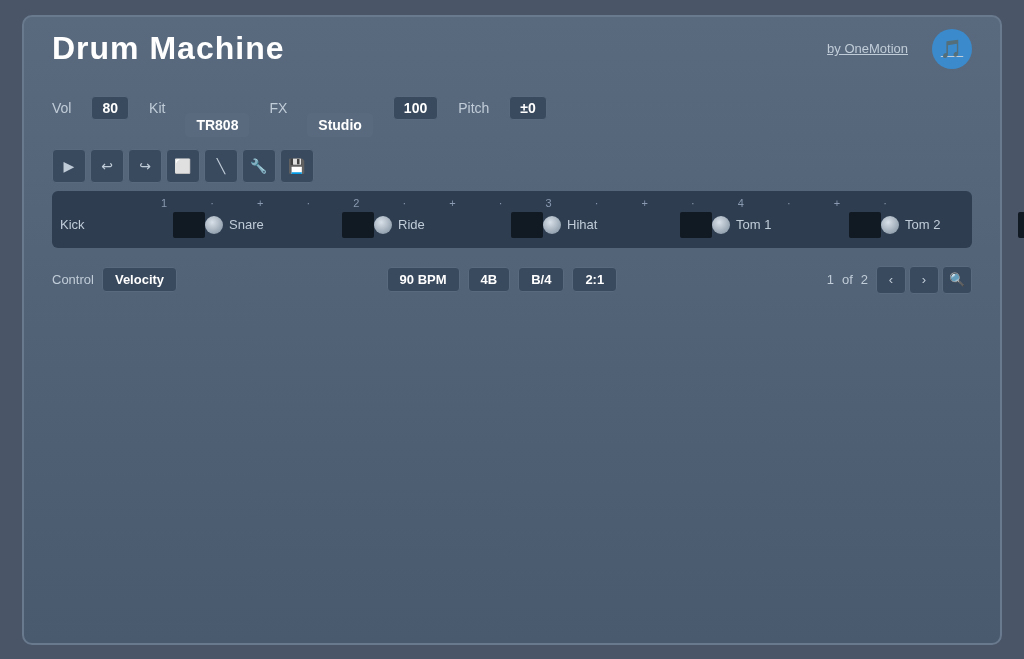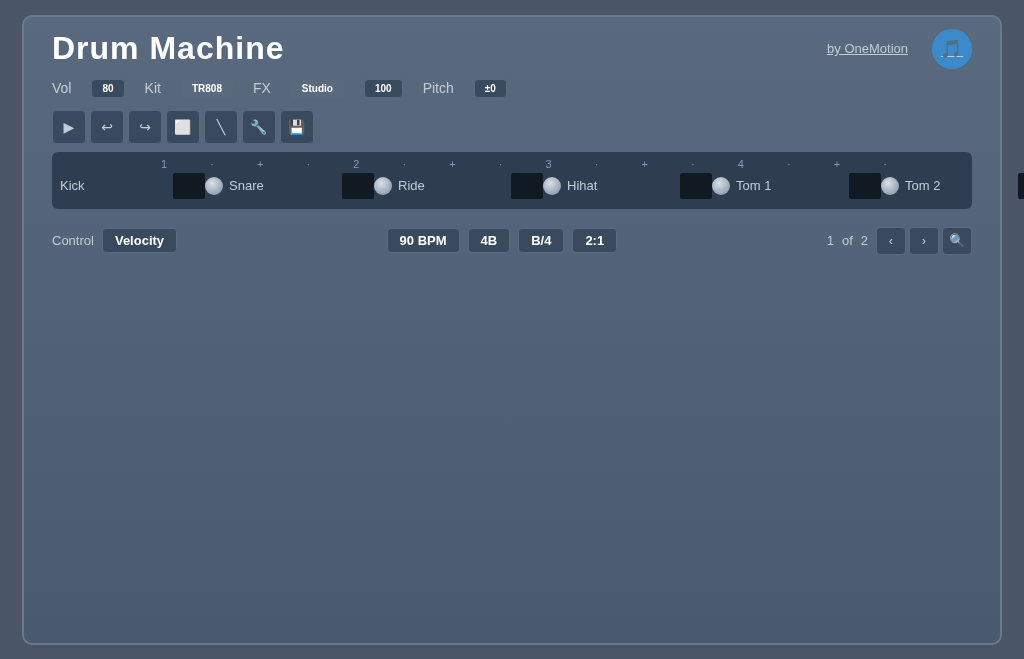--- a/index.html
+++ b/index.html
@@ -62,25 +62,26 @@
     .toolbar-label {
       color: #c0ccd8;
       font-size: 14px;
     }
     .toolbar-value {
       background: #3a4a5e;
       color: #ffffff;
       border: 1px solid #5a6a7e;
       border-radius: 4px;
       padding: 3px 10px;
-      font-size: 10px;
+      font-size: 14px;
       font-weight: bold;
     }
     .toolbar-value.highlighted {
       background: #5a6a7e;
+      margin-top: 34px;
     }
     .nav-tabs {
       display: flex;
       align-items: center;
       justify-content: space-between;
       margin-bottom: 8px;
     }
     .tab-group {
       display: flex;
       background: #3a4a5e;

